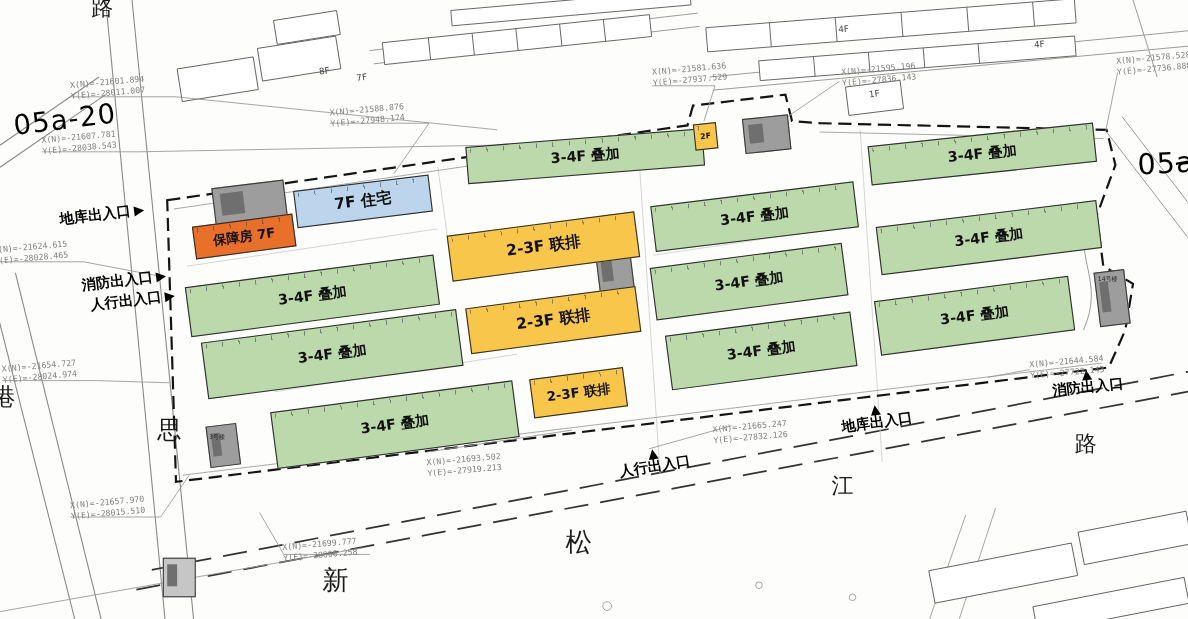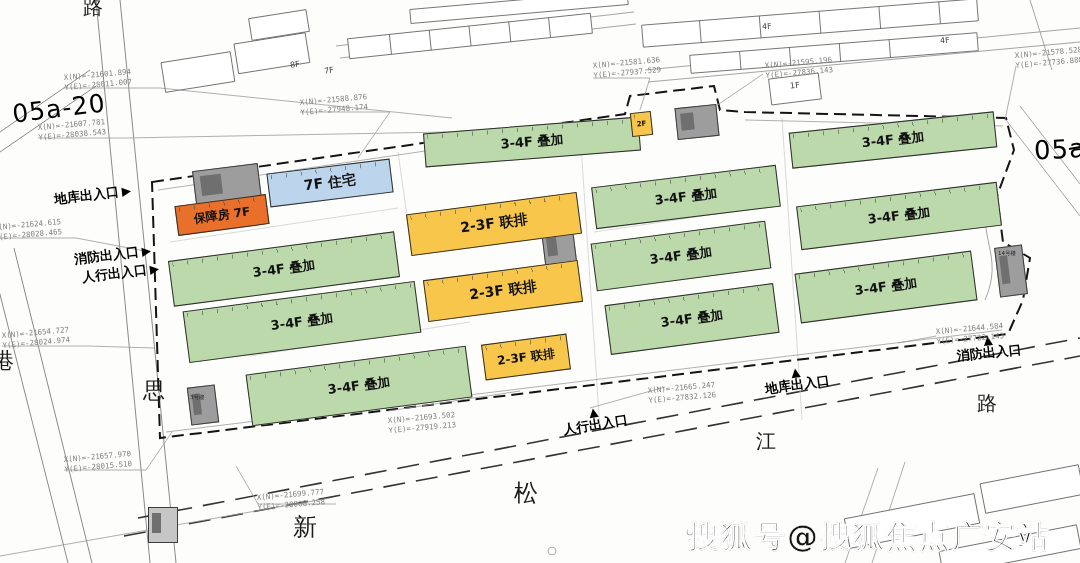--- a/index.html
+++ b/index.html
@@ -286,15 +286,14 @@
     </div>
   <div class="coord" style="left:936px;top:324px">
       <div>X(N)=-21644.584</div>
       <div>Y(E)=-27722.143</div>
     </div>
   <div class="coord" style="left:257px;top:490px">
       <div>X(N)=-21699.777</div>
       <div>Y(E)=-28008.258</div>
     </div>
 
-  <div class="wm">搜狐号@搜狐焦点广安站</div>
 
 </div>
 
 </body></html>

